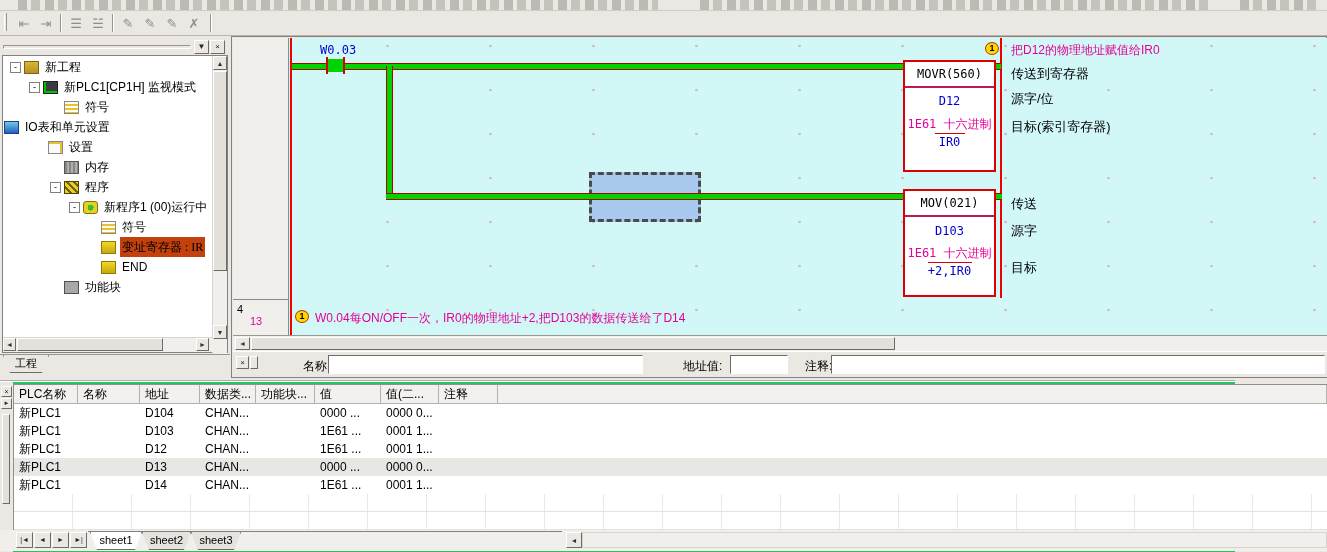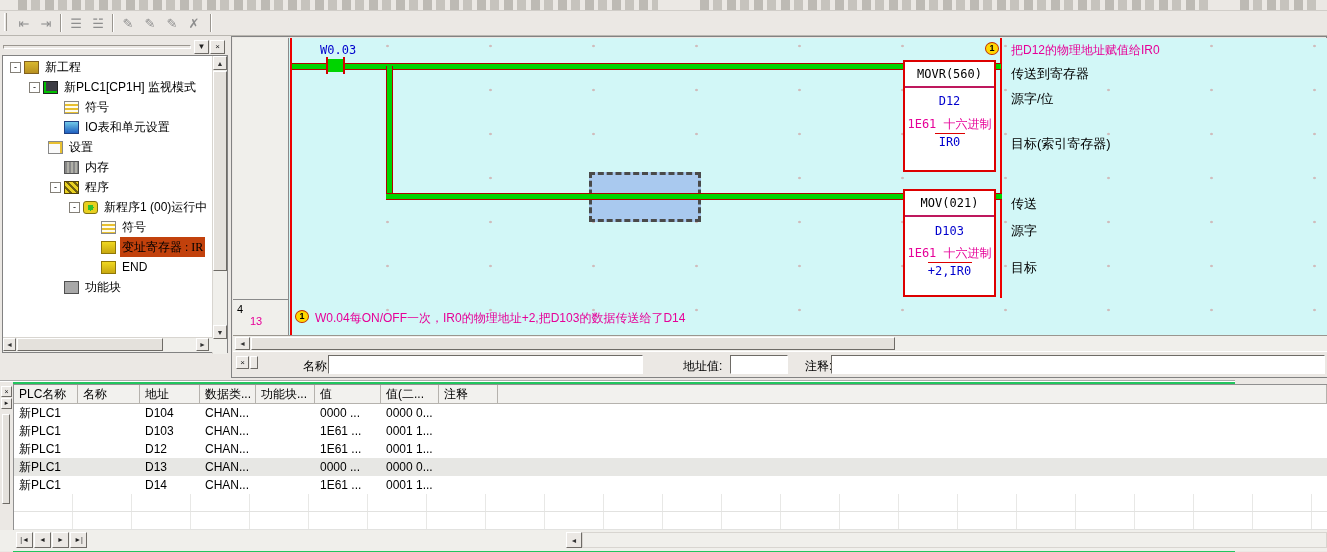--- a/index.html
+++ b/index.html
@@ -147,21 +147,21 @@
         </div>
         <div class="titem" style="padding-left:25px">
           <span class="exp">-</span>
           <span class="ticon i-plc"></span>
           <span class="tlabel">新PLC1[CP1H] 监视模式</span>
         </div>
         <div class="titem" style="padding-left:60px">
           <span class="ticon i-sym"></span>
           <span class="tlabel">符号</span>
         </div>
-        <div class="titem" style="padding-left:60px">
+        <div class="titem" style="">
           <span class="ticon i-io"></span>
           <span class="tlabel">IO表和单元设置</span>
         </div>
         <div class="titem" style="padding-left:44px">
           <span class="ticon i-set"></span>
           <span class="tlabel">设置</span>
         </div>
         <div class="titem" style="padding-left:60px">
           <span class="ticon i-mem"></span>
           <span class="tlabel">内存</span>
@@ -196,20 +196,23 @@
       <div class="vscroll">
         <div class="sbtn" style="left:0;top:0;width:14px;height:14px;line-height:13px;">▲</div>
         <div class="sthumb" style="left:0;top:15px;width:14px;height:200px;"></div>
         <div class="sbtn" style="left:0;bottom:15px;width:14px;height:14px;line-height:13px;">▼</div>
       </div>
       <div class="hscroll-t">
         <div class="sbtn" style="left:0;top:0;width:13px;height:13px;line-height:12px;">◄</div>
         <div class="sthumb" style="left:14px;top:0;width:146px;height:13px;"></div>
         <div class="sbtn" style="left:193px;top:0;width:13px;height:13px;line-height:12px;">►</div>
       </div>
+    </div>
+    <div id="tree-tabbar">
+      <div class="btab" style="left:3px;width:46px;">工程</div>
     </div>
   </div>
 
   <div class="abs" id="ladder-win">
     <div id="rung-margin"></div>
     <div id="rung-margin2">
       <span style="position:absolute;left:4px;top:3px;font-size:11px;">4</span>
       <span style="position:absolute;left:17px;top:15px;font-size:11px;color:#e60098;">13</span>
     </div>
 
@@ -241,21 +244,21 @@
         <div class="ibop mono" style="top:33px;">D103</div>
         <div class="ibval mono" style="top:54px;">1E61 十六进制</div>
         <div class="ibline" style="top:71px;width:44px;margin-left:-22px;"></div>
         <div class="ibop mono" style="top:73px;">+2,IR0</div>
       </div>
 
       <div class="marker" style="left:696px;top:4px;">1</div>
       <div class="lcomment mag" style="top:4px;">把D12的物理地址赋值给IR0</div>
       <div class="lcomment" style="top:27px;">传送到寄存器</div>
       <div class="lcomment" style="top:52px;">源字/位</div>
-      <div class="lcomment" style="top:97px;text-align:right;">目标(索引寄存器)</div>
+      <div class="lcomment" style="top:80px;text-align:right;">目标(索引寄存器)</div>
       <div class="lcomment" style="top:157px;">传送</div>
       <div class="lcomment" style="top:184px;">源字</div>
       <div class="lcomment" style="top:221px;">目标</div>
 
       <div class="marker" style="left:6px;top:272px;">1</div>
       <div class="lcomment mag" style="left:26px;top:272px;">W0.04每ON/OFF一次，IR0的物理地址+2,把D103的数据传送给了D14</div>
     </div>
 
     <div id="lad-hscroll">
       <div class="sbtn" style="left:2px;top:1px;width:15px;height:13px;line-height:12px;">◄</div>
@@ -342,18 +345,23 @@
         <div class="wc c6">0001 1...</div>
         <div class="wc c7"></div>
       </div>
       <div id="wempty"></div>
     </div>
     <div id="wtabbar">
       <div class="navbtn" style="left:16px;">|◄</div>
       <div class="navbtn" style="left:34px;">◄</div>
       <div class="navbtn" style="left:52px;">►</div>
       <div class="navbtn" style="left:70px;">►|</div>
+      <div id="sheetstrip">
+        <div class="sheettab active" style="left:2px;width:52px;">sheet1</div>
+        <div class="sheettab" style="left:54px;width:49px;">sheet2</div>
+        <div class="sheettab" style="left:103px;width:50px;">sheet3</div>
+      </div>
       <div class="sbtn" style="left:566px;top:2px;width:16px;height:16px;line-height:15px;">◄</div>
       <div id="wsb-track"></div>
     </div>
   </div>
 
 </div>
 
 </body></html>

